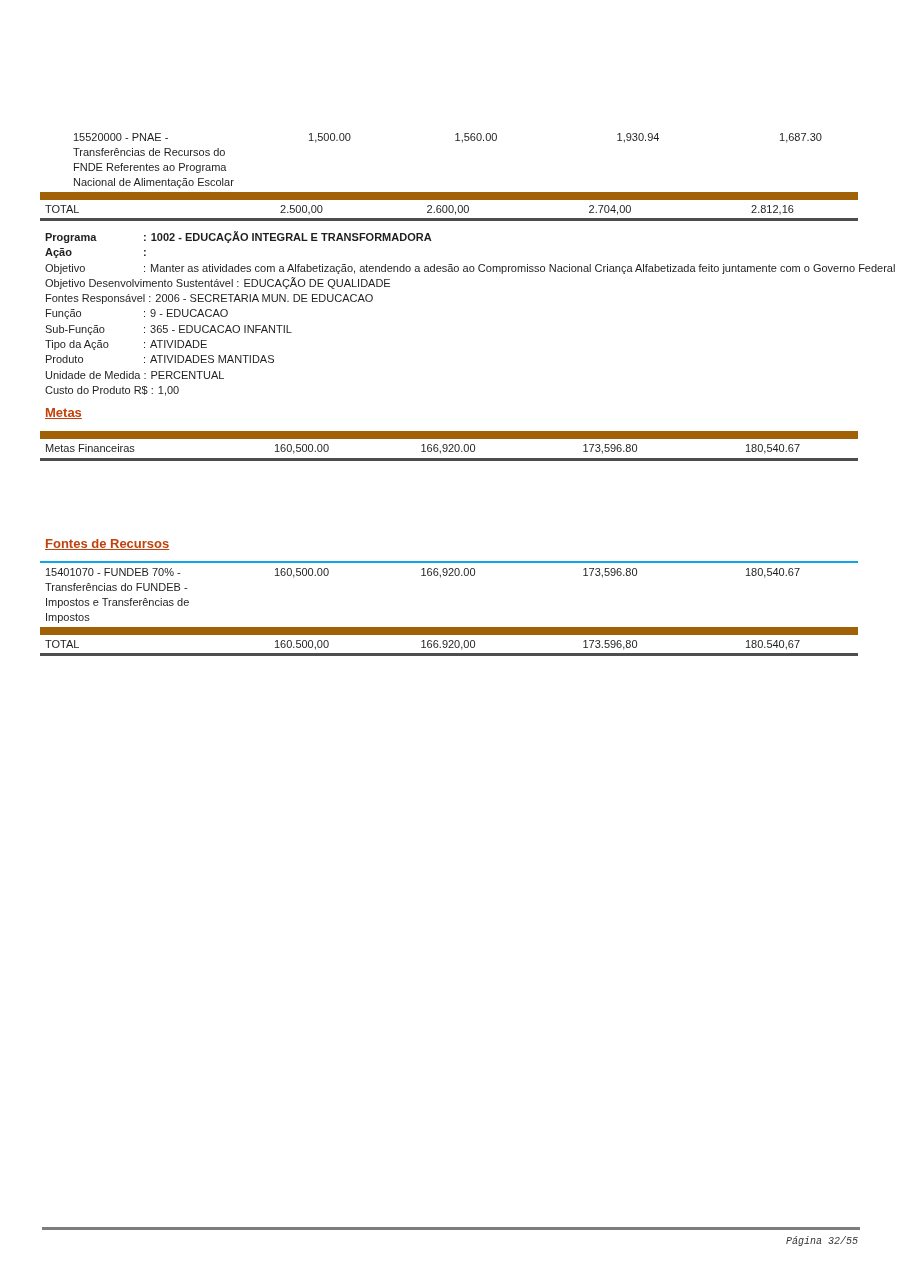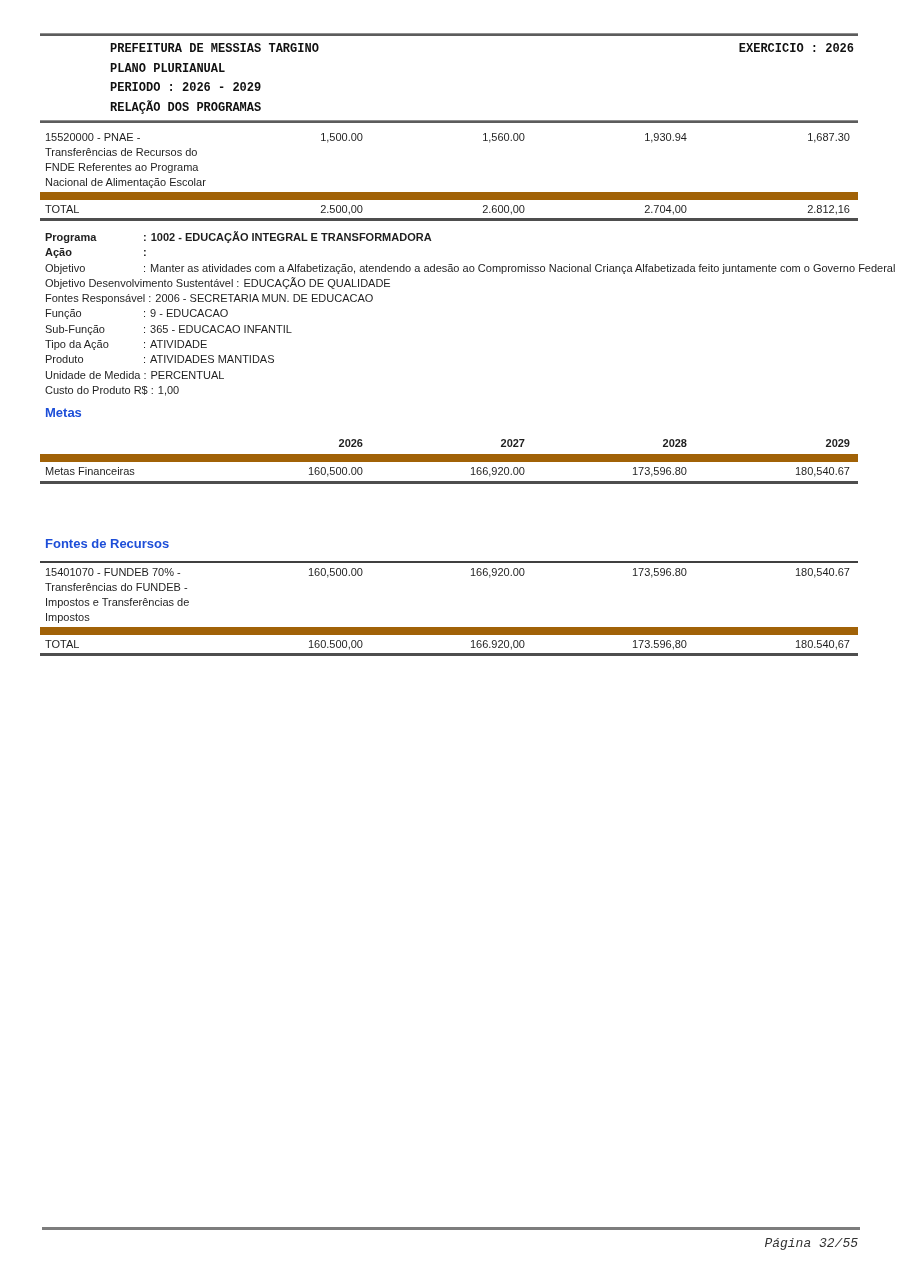--- a/index.html
+++ b/index.html
@@ -10,81 +10,68 @@
     color:#1f1f1f;
     position:relative;
     overflow:hidden;
   }
   #page { position:relative; width:900px; height:1272px; background:#fff; }
 
   
   .rule-double { height:1px; border-top:1px solid #8f8f8f; border-bottom:2px solid #5c5c5c; }
   .rule-sep    { border-top:8px solid #a16207; }
   .rule-end    { height:1px; border-top:1px solid #4e4e4e; border-bottom:2px solid #4e4e4e; }
-  .rule-top    { border-top:2px solid #404040; }
+  .rule-top    { border-top:2px solid #0ea5e9; }
 
   
   .hdr { position:absolute; left:40px; top:33px; width:818px; }
   .hdr-text { padding:4px 4px 2px 70px; font-family:"Liberation Mono","DejaVu Sans Mono",monospace;
               font-weight:bold; font-size:12px; line-height:19.5px; color:#111; }
   .hdr-line1 { display:flex; justify-content:space-between; }
 
   
   .ptable { position:absolute; left:40px; width:818px; font-size:11px; }
   .g { display:grid; grid-template-columns:200px 131px 162px 162px 163px; }
   .cl { padding:2px 33px 2px 5px; line-height:15px; }
-  .cv { text-align:right; padding:2px 8px 2px 0; line-height:15px; white-space:nowrap; }
+  .cv { text-align:center; padding:2px 8px 2px 0; line-height:15px; white-space:nowrap; }
   .trow-total .cl, .trow-total .cv { padding-top:2px; padding-bottom:2px; line-height:14px; }
   .yhdr .cv { font-weight:bold; padding-top:5px; padding-bottom:3px; }
 
   .t-carry  { top:128px; }
   .t-metas  { top:431px; }
   .t-fontes { top:561px; }
 
   
   .pinfo { position:absolute; left:45px; top:230px; width:815px; font-size:11px; line-height:15.3px; }
   .info-row { display:flex; white-space:nowrap; }
   .info-row .lbl { flex:0 0 auto; }
   .info-row.aligned .lbl { width:95px; }
   .info-row .colon { margin:0 4px 0 3px; }
   .info-row.b { font-weight:bold; }
 
   
-  .sec-h { position:absolute; left:45px; font-size:13px; font-weight:bold; color:#1d4ed8; }
+  .sec-h { position:absolute; left:45px; font-size:13px; font-weight:bold; color:#c2410c;text-decoration:underline; }
   .h-metas  { top:405px; }
   .h-fontes { top:536px; }
 
   
   .footer { position:absolute; left:42px; top:1227px; width:818px; }
   .footer-rule { border-top:3px solid #7d7d7d; }
   .footer-text { text-align:right; padding:6px 2px 0 0;
                  font-family:"Liberation Mono","DejaVu Sans Mono",monospace;
-                 font-style:italic; font-size:13px; color:#333; }
+                 font-style:italic; font-size:10px; color:#333; }
 </style>
 </head>
 <body>
 
 <div id="page">
 
-  <div class="hdr">
-    <div class="rule-double"></div>
-    <div class="hdr-text">
-      <div class="hdr-line1">
-        <span>PREFEITURA DE MESSIAS TARGINO</span>
-        <span>EXERCICIO : 2026</span>
-      </div>
-      <div>PLANO PLURIANUAL</div>
-      <div>PERIODO : 2026 - 2029</div>
-      <div>RELAÇÃO DOS PROGRAMAS</div>
-    </div>
-    <div class="rule-double"></div>
-  </div>
 
   <div class="ptable t-carry">
-    <div class="g" style="min-height:60px;">
+    <div class="g" style="min-height:60px;margin-left:28px;">
       <div class="cl">15520000 - PNAE - Transferências de Recursos do FNDE Referentes ao Programa Nacional de Alimentação Escolar</div>
       <div class="cv">1,500.00</div>
       <div class="cv">1,560.00</div>
       <div class="cv">1,930.94</div>
       <div class="cv">1,687.30</div>
     </div>
     <div class="g rule-sep trow-total">
       <div class="cl">TOTAL</div>
       <div class="cv">2.500,00</div>
       <div class="cv">2.600,00</div>
@@ -147,27 +134,20 @@
     <div class="info-row">
       <span class="lbl">Custo do Produto R$</span>
         <span class="colon">:</span>
         <span class="val">1,00</span>
     </div>
   </div>
 
   <div class="sec-h h-metas">Metas</div>
 
   <div class="ptable t-metas">
-    <div class="g yhdr">
-      <div class="cl"></div>
-      <div class="cv">2026</div>
-      <div class="cv">2027</div>
-      <div class="cv">2028</div>
-      <div class="cv">2029</div>
-    </div>
     <div class="g rule-sep">
       <div class="cl">Metas Financeiras</div>
       <div class="cv">160,500.00</div>
       <div class="cv">166,920.00</div>
       <div class="cv">173,596.80</div>
       <div class="cv">180,540.67</div>
     </div>
     <div class="rule-end"></div>
   </div>
 

